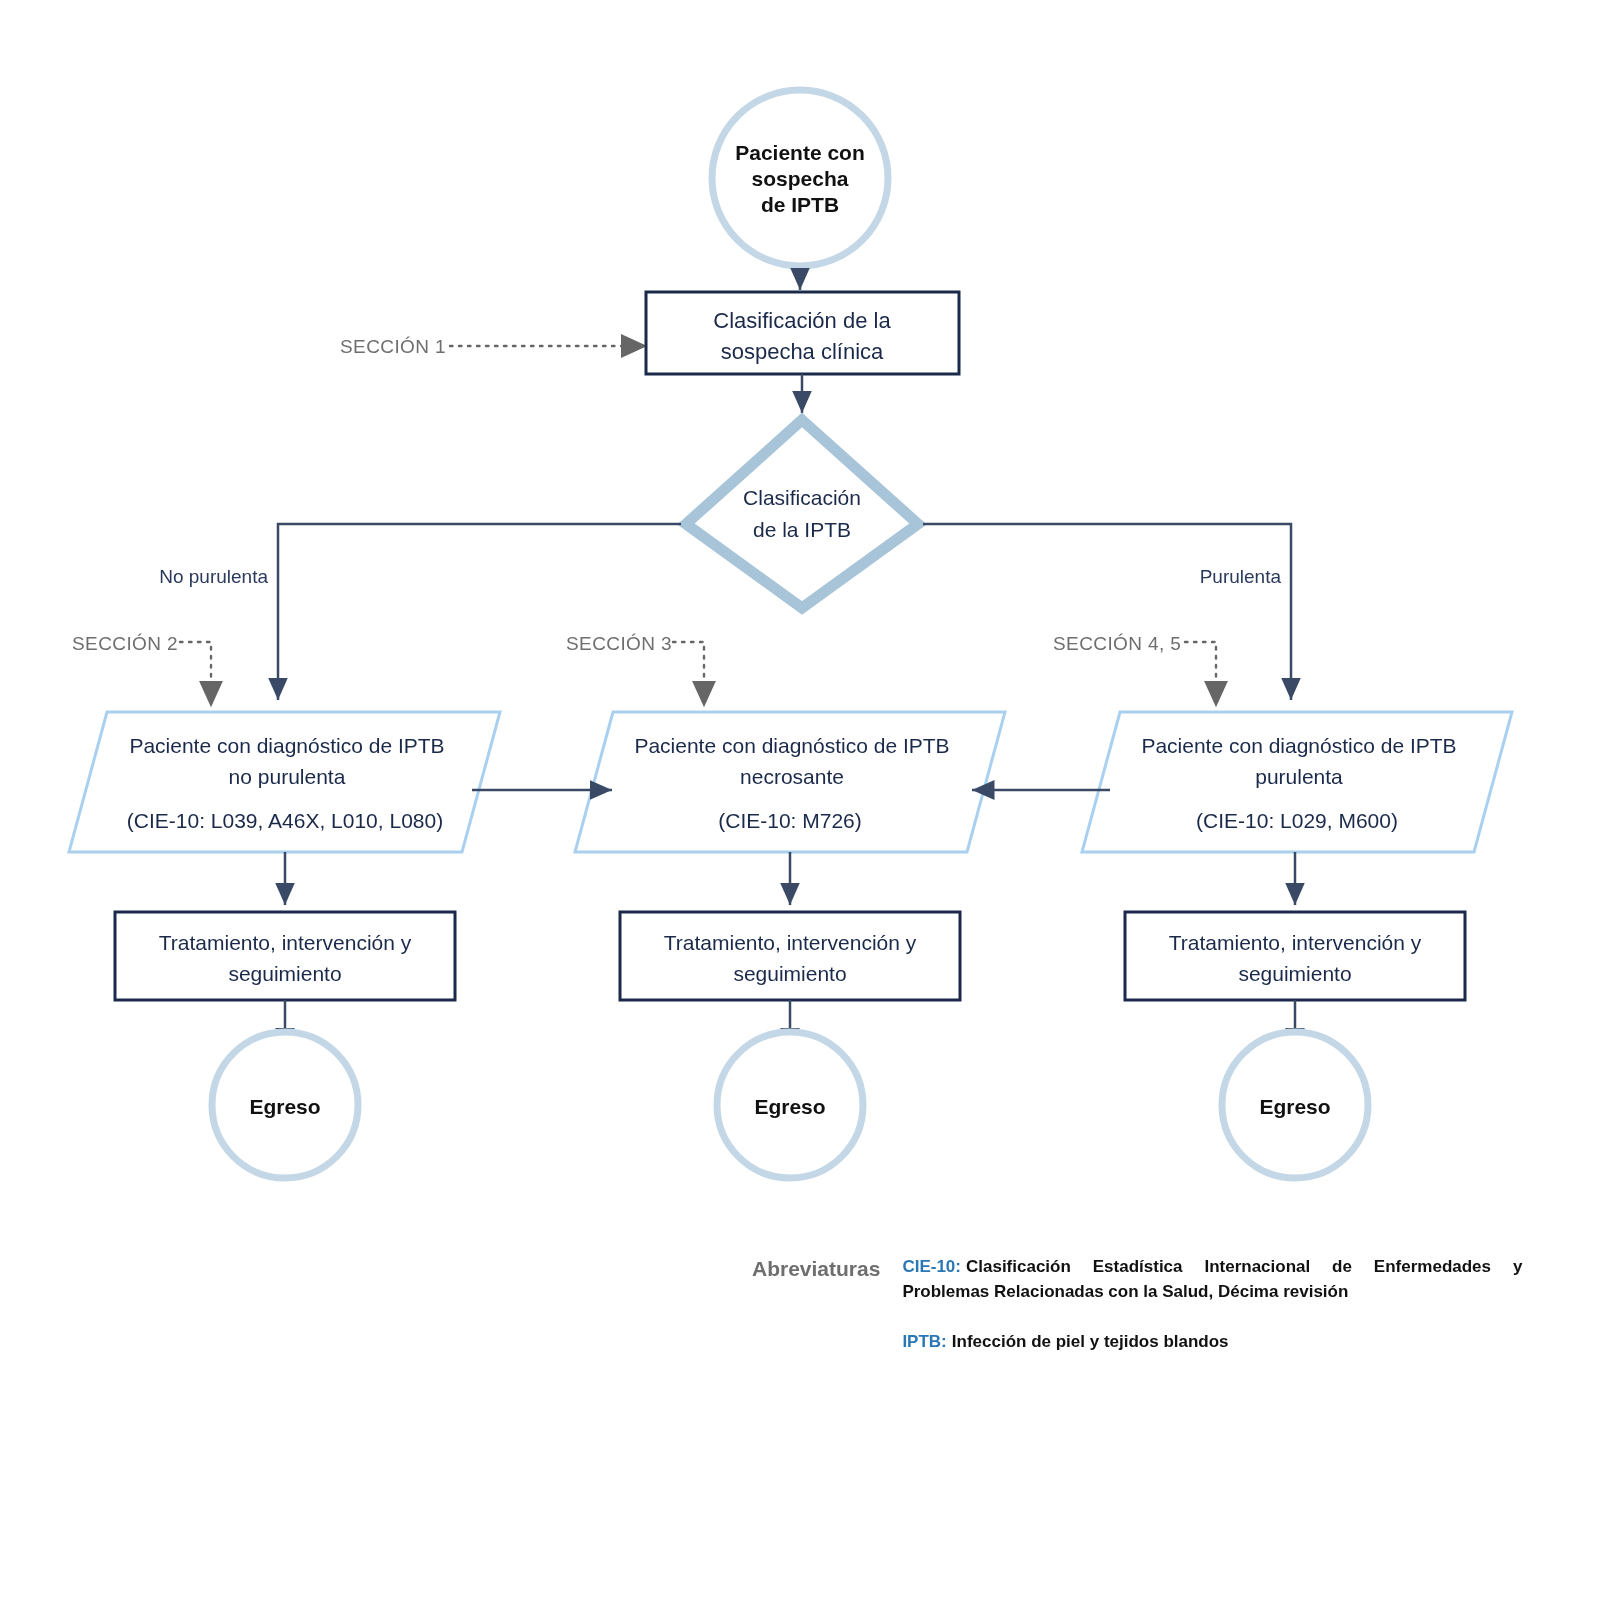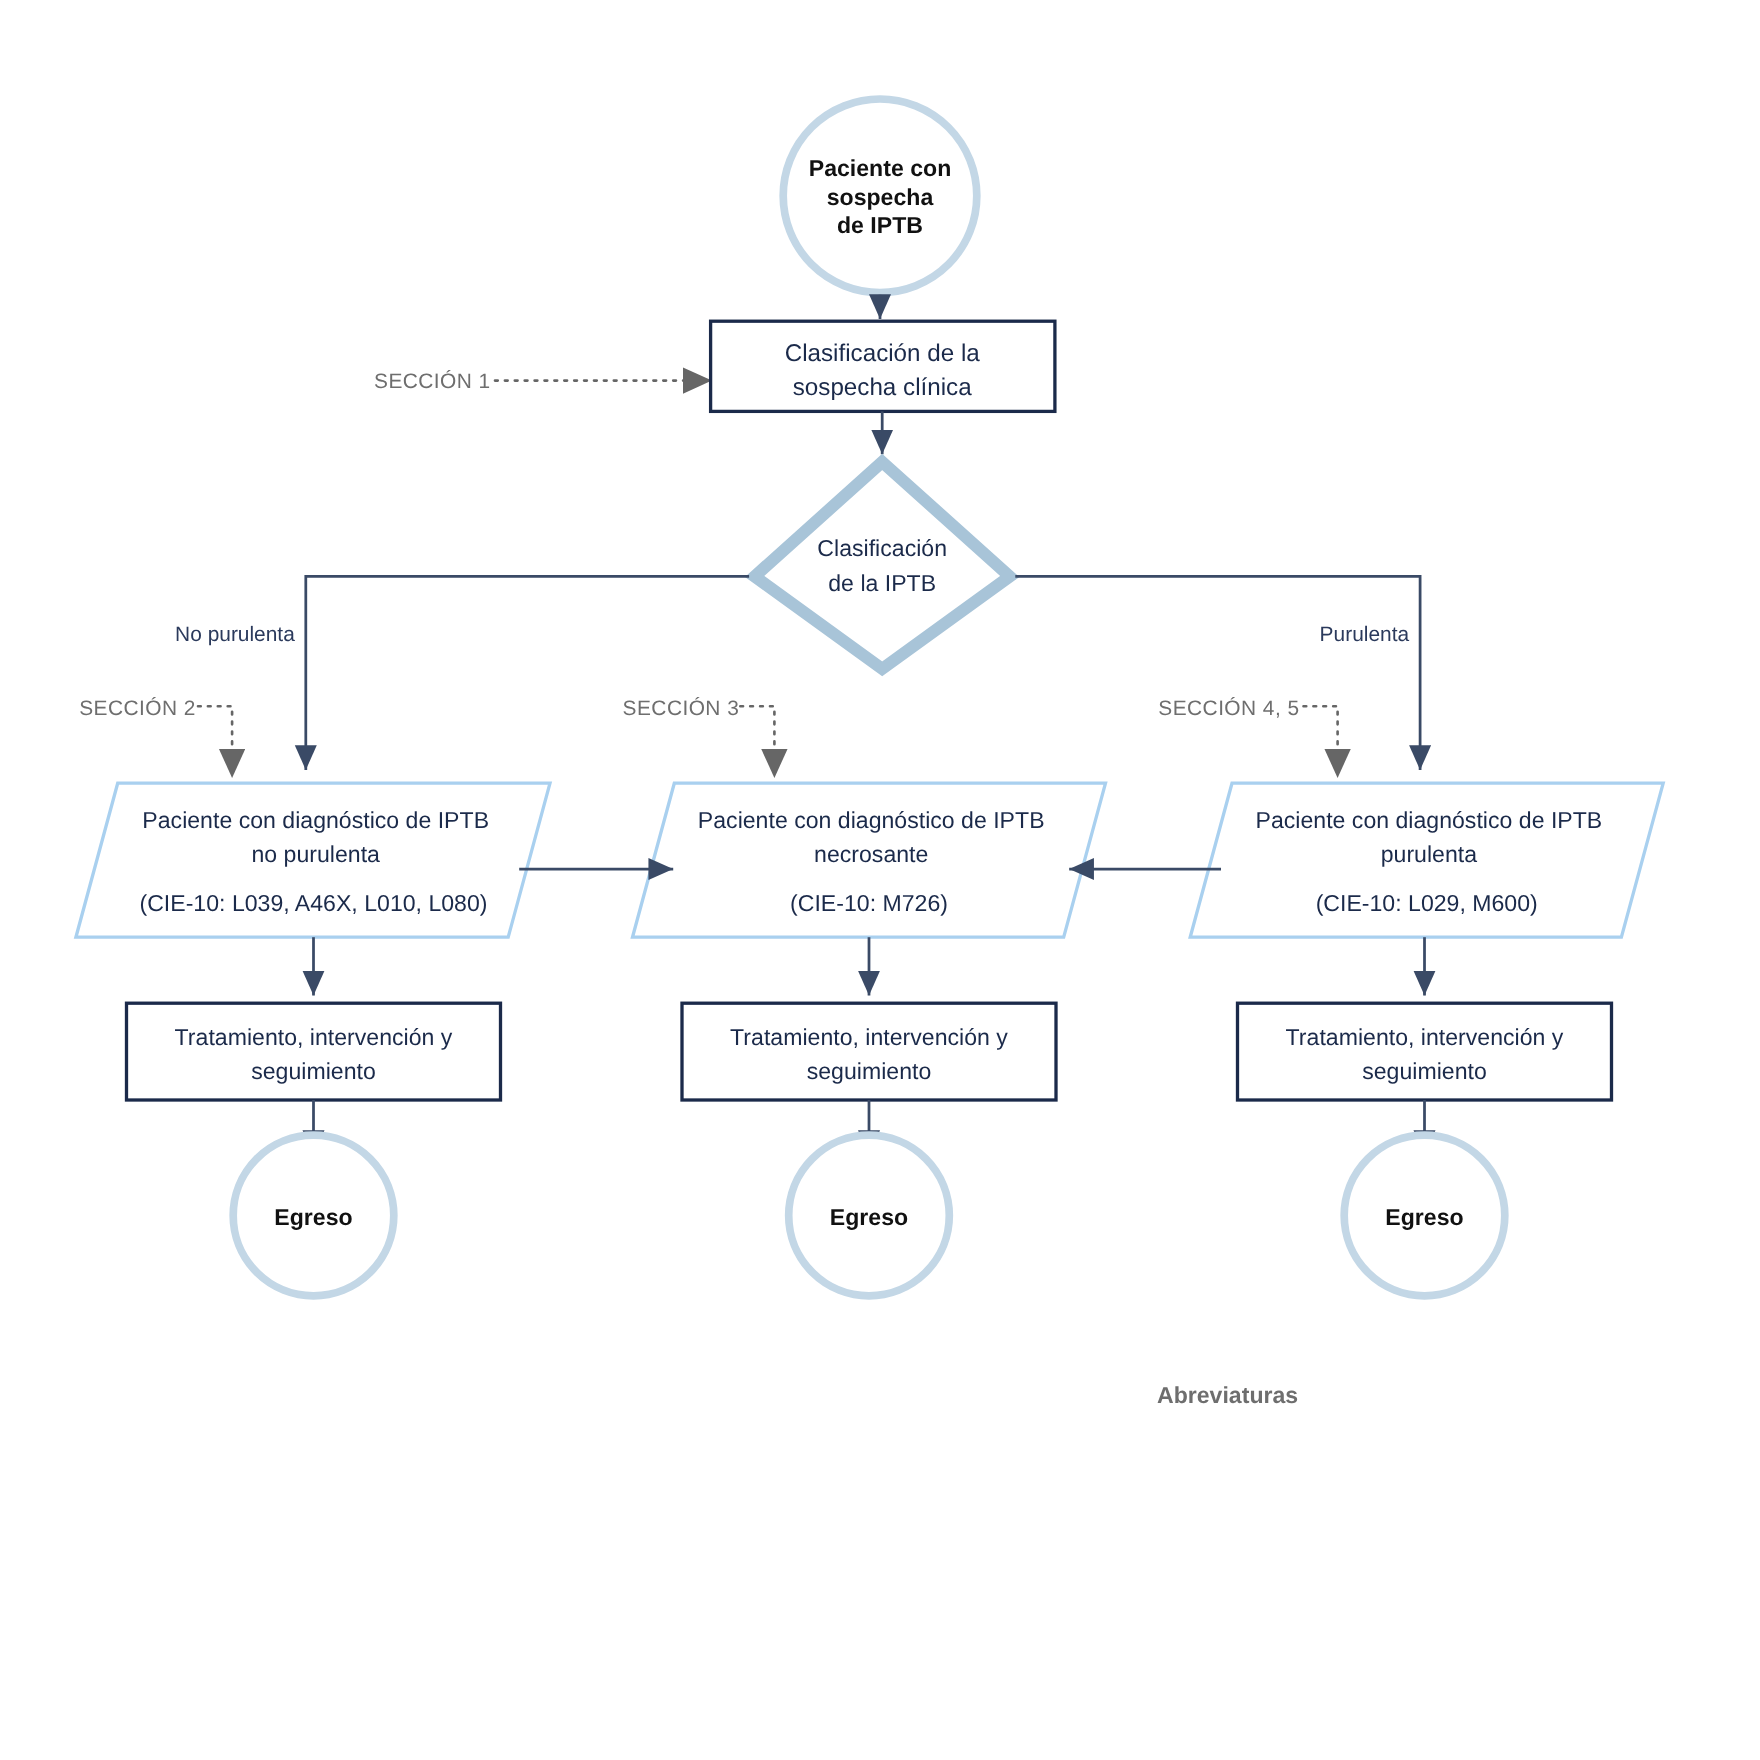--- a/index.html
+++ b/index.html
@@ -35,26 +35,25 @@
     font-size: 19px;
   }
   .section-label {
     font-family: "Liberation Sans", sans-serif;
     fill: #6e6e6e;
     font-size: 19px;
     letter-spacing: 0.4px;
   }
   .abbr-wrap {
     position: absolute;
-    left: 721px;
+    left: 752px;
     top: 1255px;
     width: 790px;
     display: flex;
     align-items: flex-start;
-    justify-content: center;
   }
   .abbr-title {
     font-family: "Liberation Sans", sans-serif;
     font-weight: bold;
     font-size: 21px;
     color: #6e6e6e;
     white-space: nowrap;
     padding-top: 2px;
   }
   .abbr-list {
@@ -191,13 +190,21 @@
     <text class="node-text-bold" x="790" y="1114" text-anchor="middle" font-size="21">Egreso</text>
   </g>
   <g>
     <circle cx="1295" cy="1105" r="73" fill="#ffffff" stroke="#c3d7e6" stroke-width="7"></circle>
     <text class="node-text-bold" x="1295" y="1114" text-anchor="middle" font-size="21">Egreso</text>
   </g>
 </svg>
 
 <div class="abbr-wrap">
   <div class="abbr-title">Abreviaturas</div>
+  <div class="abbr-list">
+    <div class="abbr-item">
+      <span class="abbr-key">CIE-10:</span><span>Clasificación Estadística Internacional de Enfermedades y Problemas Relacionadas con la Salud, Décima revisión</span>
+    </div>
+    <div class="abbr-item">
+      <span class="abbr-key">IPTB:</span><span>Infección de piel y tejidos blandos</span>
+    </div>
+  </div>
 </div>
 
 </body></html>

